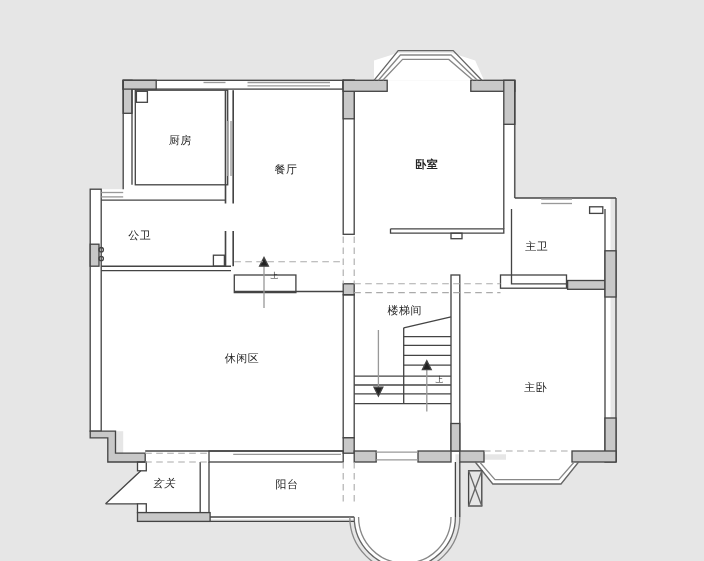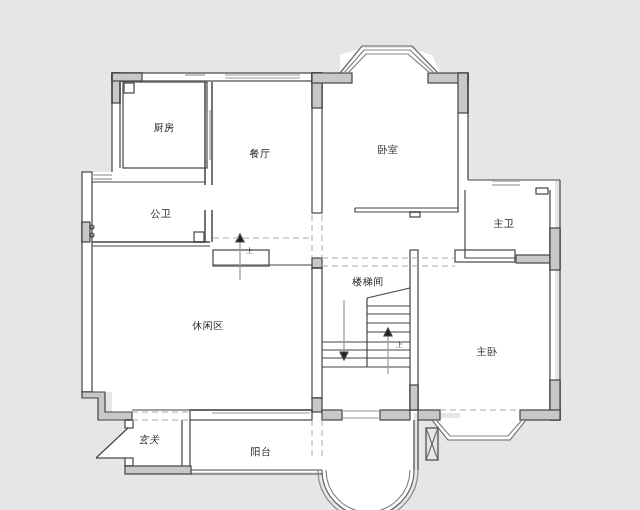--- a/index.html
+++ b/index.html
@@ -156,20 +156,20 @@
     <line x1="322" y1="420" x2="322" y2="460"></line>
     <line x1="440" y1="410" x2="520" y2="410"></line>
   </g>
 
   <text x="246" y="253" font-size="7" fill="#222" font-family="DejaVu Sans, sans-serif">上</text>
   <text x="396" y="347" font-size="7" fill="#222" font-family="DejaVu Sans, sans-serif">上</text>
 </svg>
 
 <div class="room-label" style="left:164px;top:128px;">厨房</div>
 <div class="room-label" style="left:260px;top:154px;">餐厅</div>
-<div class="room-label" style="left:388px;top:150px;">卧室</div>
-<div class="room-label" style="left:161px;top:214px;">公卫</div>
-<div class="room-label" style="left:504px;top:224px;">主卫</div>
+<div class="room-label" style="left:388px;top:150px;font-weight:bold;">卧室</div>
+<div class="room-label" style="left:127px;top:214px;">公卫</div>
+<div class="room-label" style="left:488px;top:224px;">主卫</div>
 <div class="room-label" style="left:368px;top:282px;">楼梯间</div>
-<div class="room-label" style="left:208px;top:326px;">休闲区</div>
+<div class="room-label" style="left:220px;top:326px;">休闲区</div>
 <div class="room-label" style="left:487px;top:352px;">主卧</div>
 <div class="room-label" style="left:149px;top:440px;font-style:italic;">玄关</div>
-<div class="room-label" style="left:261px;top:452px;">阳台</div>
+<div class="room-label" style="left:261px;top:441px;">阳台</div>
 
 </body></html>

